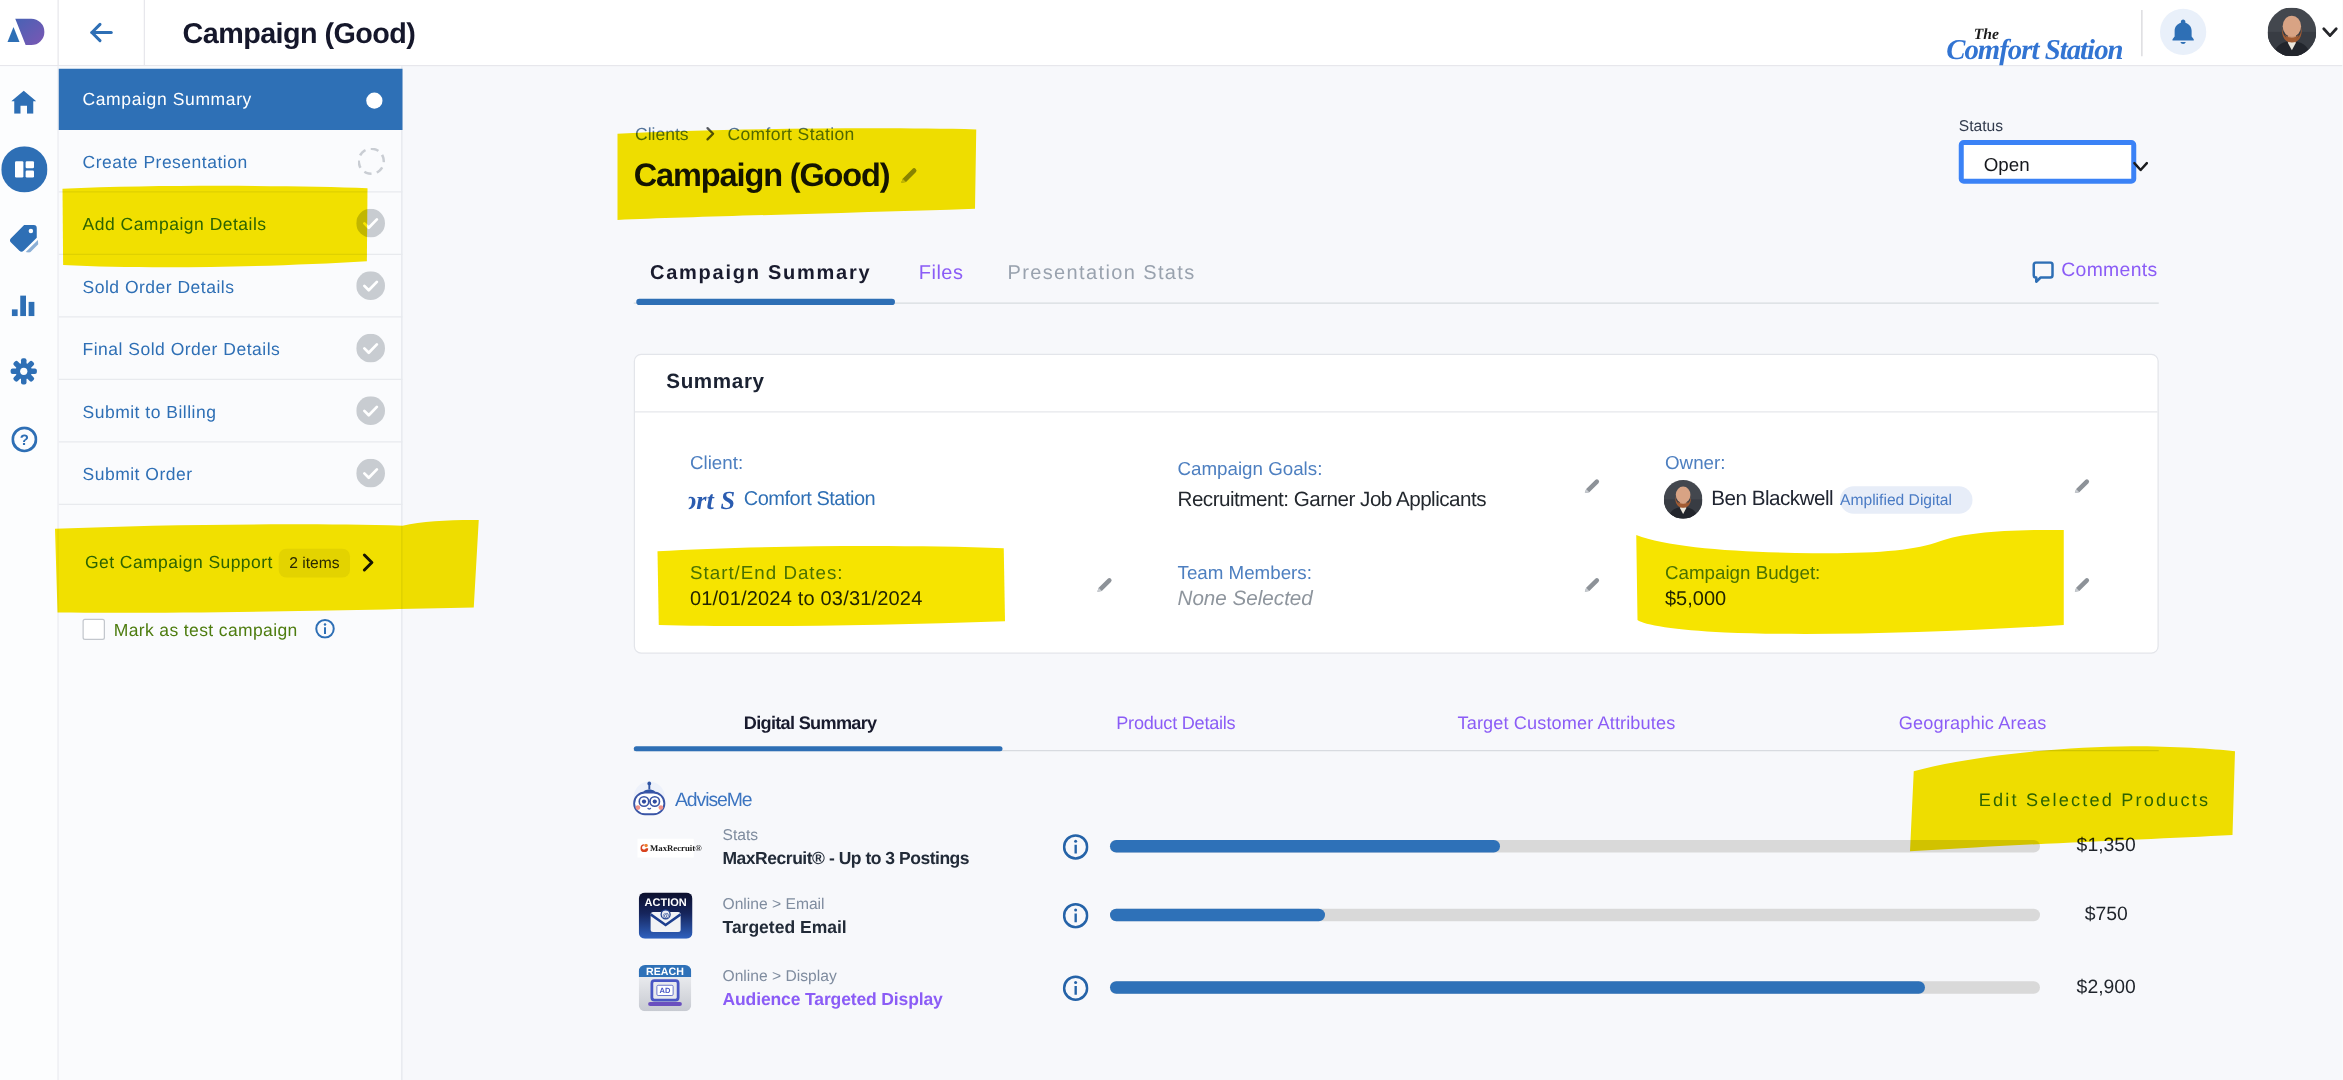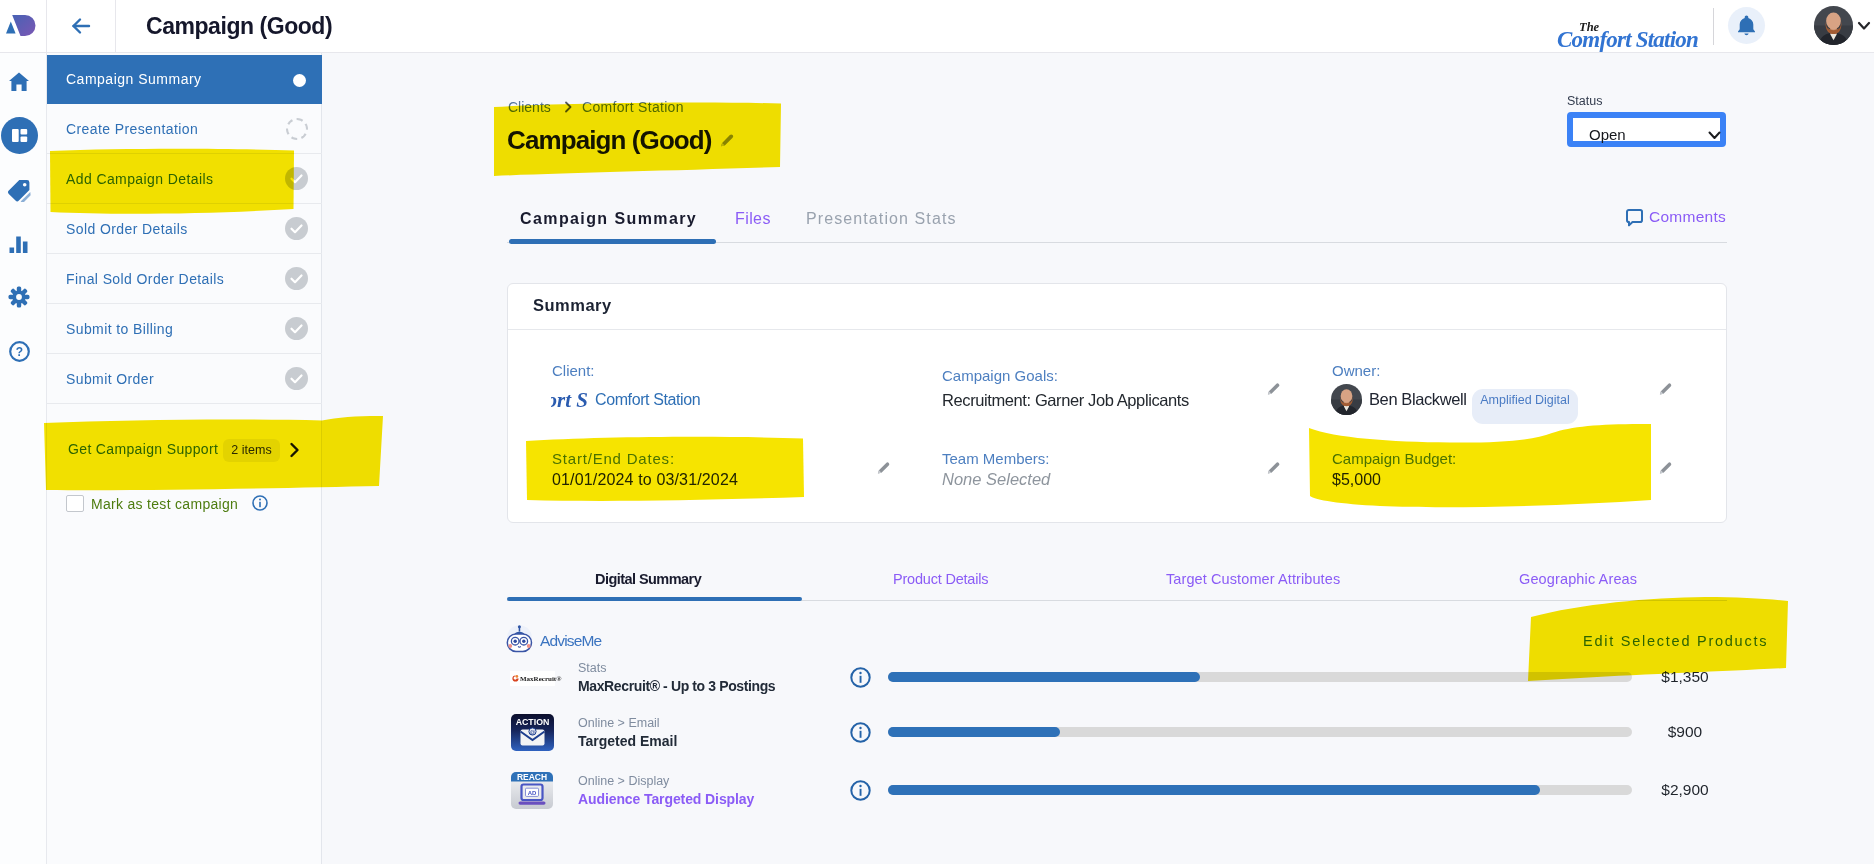--- a/index.html
+++ b/index.html
@@ -198,21 +198,21 @@
       </svg>
   <div class="abs bc" style="left:582px;top:99px;letter-spacing:0.3px;">Comfort Station</div>
 
   <div class="abs" style="left:507px;top:125px;font-size:26px;font-weight:600;color:#14161f;letter-spacing:-0.9px;">Campaign (Good)</div>
   <svg class="abs" style="left:719px;top:133px" width="16" height="16" viewBox="0 0 16 16">
         <path d="M2 13.2 L3.1 9.9 L10.9 2.1 A1.9 1.9 0 0 1 13.6 4.8 L5.8 12.6 Z" fill="#8d9298"></path>
         <path d="M2 13.2 L3.1 9.9 L5.8 12.6 Z" fill="#c9cdd2"></path>
       </svg>
 
   <div class="abs" style="left:1567px;top:94px;font-size:12.5px;color:#333c4e;">Status</div>
-  <div class="abs" style="left:1567px;top:112px;width:159px;height:35px;background:#fff;border:6px solid #3b82f6;border-radius:4px;">
+  <div class="abs" style="left:1567px;top:112px;width:142px;height:35px;background:#fff;border:4px solid #3b82f6;border-radius:4px;">
     <div class="abs" style="left:16px;top:8px;font-size:15px;color:#15171c;">Open</div>
     <svg class="abs" style="left:135px;top:13px" width="13" height="9" viewBox="0 0 13 9" fill="none" stroke="#1b1c1f" stroke-width="2" stroke-linecap="round" stroke-linejoin="round">
           <path d="M1.5 1.5 L6.5 7 L11.5 1.5"></path>
         </svg>
   </div>
 
   <div class="abs" style="left:520px;top:210px;font-size:16px;font-weight:700;color:#191b2e;letter-spacing:1.4px;">Campaign Summary</div>
   <div class="abs tab-blue" style="left:735px;top:210px;font-size:16px;letter-spacing:0.4px;">Files</div>
   <div class="abs tab-grey" style="left:806px;top:210px;font-size:16px;letter-spacing:1.1px;">Presentation Stats</div>
   <div class="abs" style="left:507px;top:242px;width:1220px;height:1px;background:#d8dbe0;"></div>
@@ -253,21 +253,21 @@
       <rect y="18" width="36" height="18" fill="#383c43"></rect>
       <path d="M4.5 36 C5.5 27.5 11.5 25 18 25 C24.5 25 30.5 27.5 31.5 36 Z" fill="#22252c"></path>
       <path d="M15 26 L18 31.5 L21 26 L19.8 24.2 L16.2 24.2 Z" fill="#ece7dd"></path>
       <rect x="14.9" y="19.5" width="6.2" height="6" fill="#c99271"></rect>
       <ellipse cx="18" cy="13.8" rx="6.8" ry="7.8" fill="#d8a384"></ellipse>
       <path d="M10.6 13 C10.6 15 10.9 17.5 11.8 19.3 C13 21.8 15 23.6 18 23.6 C21 23.6 23 21.8 24.2 19.3 C25.1 17.5 25.4 15 25.4 13 C25.4 17 25.5 20.5 23.5 23.2 C22.2 24.9 20.2 25.8 18 25.8 C15.8 25.8 13.8 24.9 12.5 23.2 C10.5 20.5 10.6 17 10.6 13 Z" fill="#a35c33"></path>
       <path d="M13 19.8 C14 21.5 16 22.3 18 22.3 C20 22.3 22 21.5 23 19.8 C22.5 22.8 21 24.6 18 24.6 C15 24.6 13.5 22.8 13 19.8 Z" fill="#a35c33"></path>
     </g>
   </svg>
   <div class="abs" style="left:1369px;top:390px;font-size:16.5px;letter-spacing:-0.4px;color:#202531;">Ben Blackwell</div>
-  <div class="abs chip" style="left:1472px;top:389px;width:106px;height:35px;line-height:22px;text-align:center;">Amplified Digital</div>
+  <div class="abs chip" style="left:1472px;top:389px;width:106px;height:22px;line-height:22px;">Amplified Digital</div>
   <svg class="abs" style="left:1658px;top:382px" width="15" height="15" viewBox="0 0 16 16">
         <path d="M2 13.2 L3.1 9.9 L10.9 2.1 A1.9 1.9 0 0 1 13.6 4.8 L5.8 12.6 Z" fill="#8d9298"></path>
         <path d="M2 13.2 L3.1 9.9 L5.8 12.6 Z" fill="#c9cdd2"></path>
       </svg>
 
   <div class="abs label-b" style="left:552px;top:450px;letter-spacing:0.8px;">Start/End Dates:</div>
   <div class="abs val" style="left:552px;top:471px;letter-spacing:0.15px;">01/01/2024 to 03/31/2024</div>
   <svg class="abs" style="left:876px;top:461px" width="15" height="15" viewBox="0 0 16 16">
         <path d="M2 13.2 L3.1 9.9 L10.9 2.1 A1.9 1.9 0 0 1 13.6 4.8 L5.8 12.6 Z" fill="#8d9298"></path>
         <path d="M2 13.2 L3.1 9.9 L5.8 12.6 Z" fill="#c9cdd2"></path>
@@ -349,21 +349,21 @@
   </svg>
   <div class="abs" style="left:578px;top:716px;font-size:12.5px;color:#7f8c9f;">Online &gt; Email</div>
   <div class="abs" style="left:578px;top:733px;font-size:14px;font-weight:700;color:#222b38;">Targeted Email</div>
   <svg class="abs" style="left:850px;top:722px" width="21" height="21" viewBox="0 0 21 21">
         <circle cx="10.5" cy="10.5" r="9.2" fill="none" stroke="#2563a8" stroke-width="2"></circle>
         <rect x="9.6" y="8.8" width="1.9" height="7" fill="#2563a8"></rect>
         <circle cx="10.5" cy="6" r="1.2" fill="#2563a8"></circle>
       </svg>
   <div class="abs" style="left:888px;top:727px;width:744px;height:10px;border-radius:5px;background:#d9d9d9;"></div>
   <div class="abs" style="left:888px;top:727px;width:172px;height:10px;border-radius:5px;background:#2e71b8;"></div>
-  <div class="abs" style="left:1640px;top:723px;width:90px;text-align:center;font-size:15.5px;color:#1f242b;">$900</div>
+  <div class="abs" style="left:1640px;top:723px;width:90px;text-align:center;font-size:15.5px;color:#1f242b;">$750</div>
 
   <svg class="abs" style="left:511px;top:772px" width="42" height="37" viewBox="0 0 42 37">
     <defs>
           <linearGradient id="reag" x1="0" y1="0" x2="0" y2="1">
             <stop offset="0" stop-color="#f4f5f7"></stop>
             <stop offset="1" stop-color="#c7cad1"></stop>
           </linearGradient>
         </defs>
     <rect width="42" height="37" rx="5" fill="url(#reag)"></rect>
     <path d="M0 5 A5 5 0 0 1 5 0 L37 0 A5 5 0 0 1 42 5 L42 9.5 L0 9.5 Z" fill="#2e71b8"></path>

